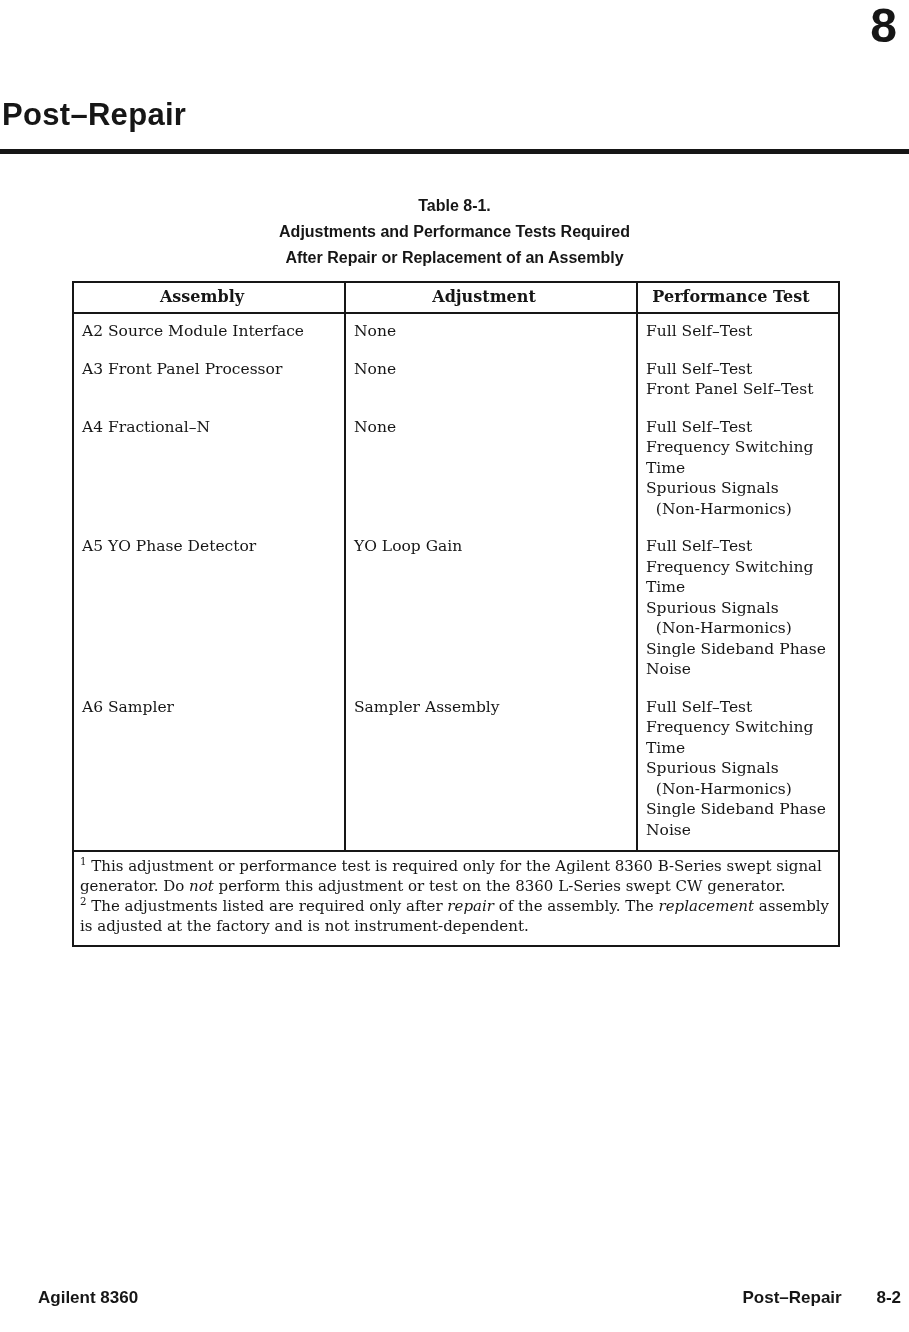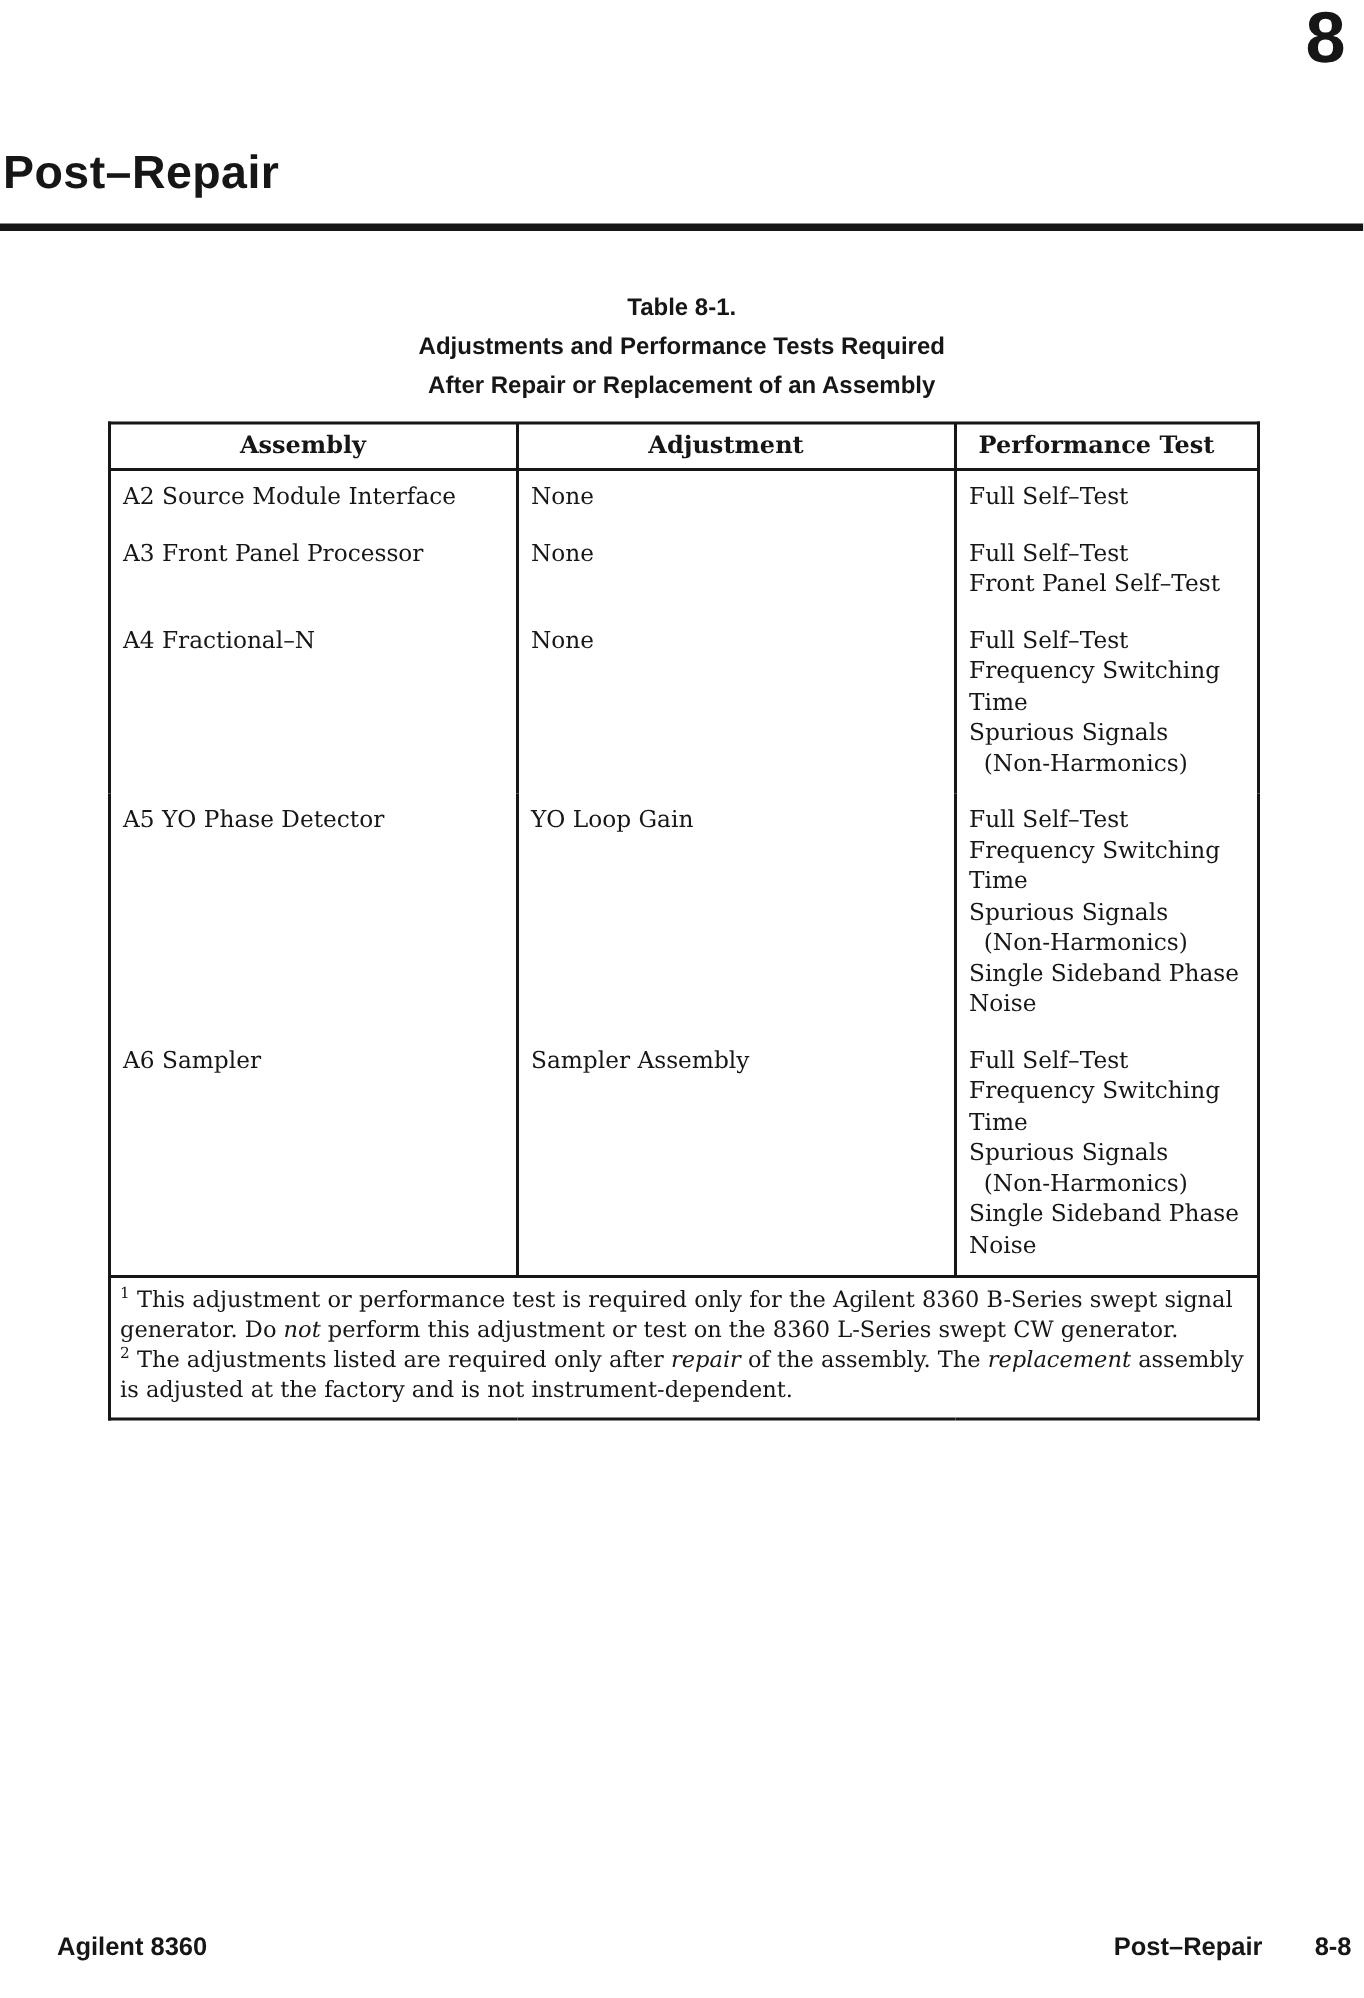--- a/index.html
+++ b/index.html
@@ -152,17 +152,17 @@
             </td>
         </tr>
       </tfoot>
     </table>
   </div>
 
   <div class="footer">
     <span class="footer-left">Agilent 8360</span>
     <span class="footer-right">
       <span>Post–Repair</span>
-      <span class="pageno">8-8</span>
+      <span class="pageno">8-2</span>
     </span>
   </div>
 
 </div>
 
 </body></html>

